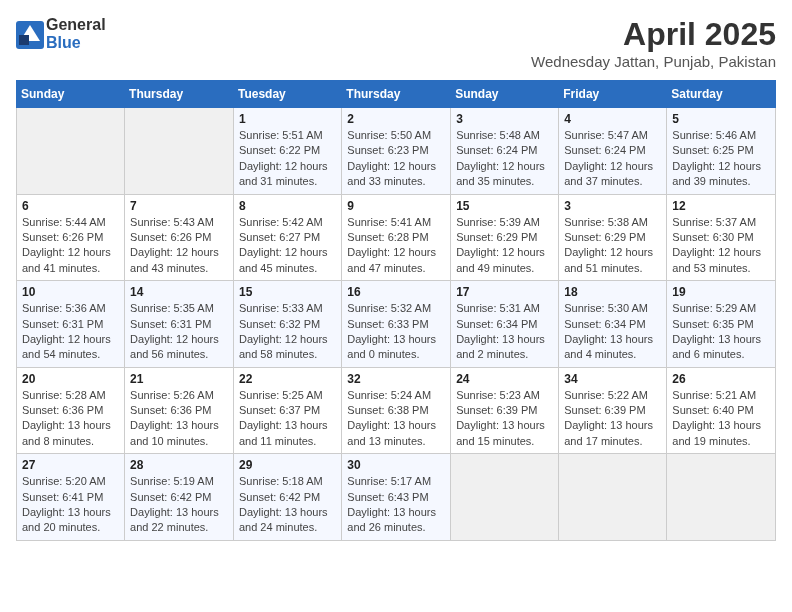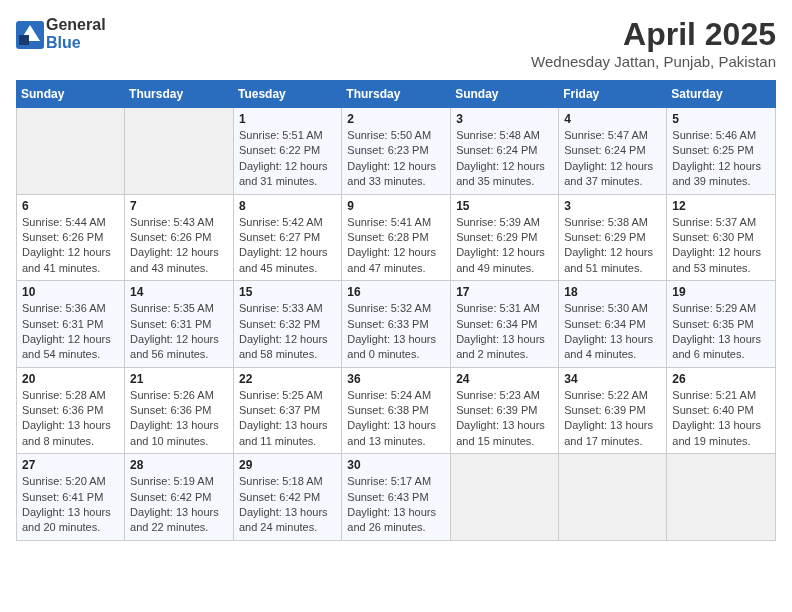--- a/index.html
+++ b/index.html
@@ -216,21 +216,21 @@
         </td>
         <td>
           <span class="day-number">21</span>
           <div class="day-info">Sunrise: 5:26 AM<br>Sunset: 6:36 PM<br>Daylight: 13 hours<br>and 10 minutes.</div>
         </td>
         <td>
           <span class="day-number">22</span>
           <div class="day-info">Sunrise: 5:25 AM<br>Sunset: 6:37 PM<br>Daylight: 13 hours<br>and 11 minutes.</div>
         </td>
         <td>
-          <span class="day-number">36</span>
+          <span class="day-number">32</span>
           <div class="day-info">Sunrise: 5:24 AM<br>Sunset: 6:38 PM<br>Daylight: 13 hours<br>and 13 minutes.</div>
         </td>
         <td>
           <span class="day-number">24</span>
           <div class="day-info">Sunrise: 5:23 AM<br>Sunset: 6:39 PM<br>Daylight: 13 hours<br>and 15 minutes.</div>
         </td>
         <td>
           <span class="day-number">34</span>
           <div class="day-info">Sunrise: 5:22 AM<br>Sunset: 6:39 PM<br>Daylight: 13 hours<br>and 17 minutes.</div>
         </td>

